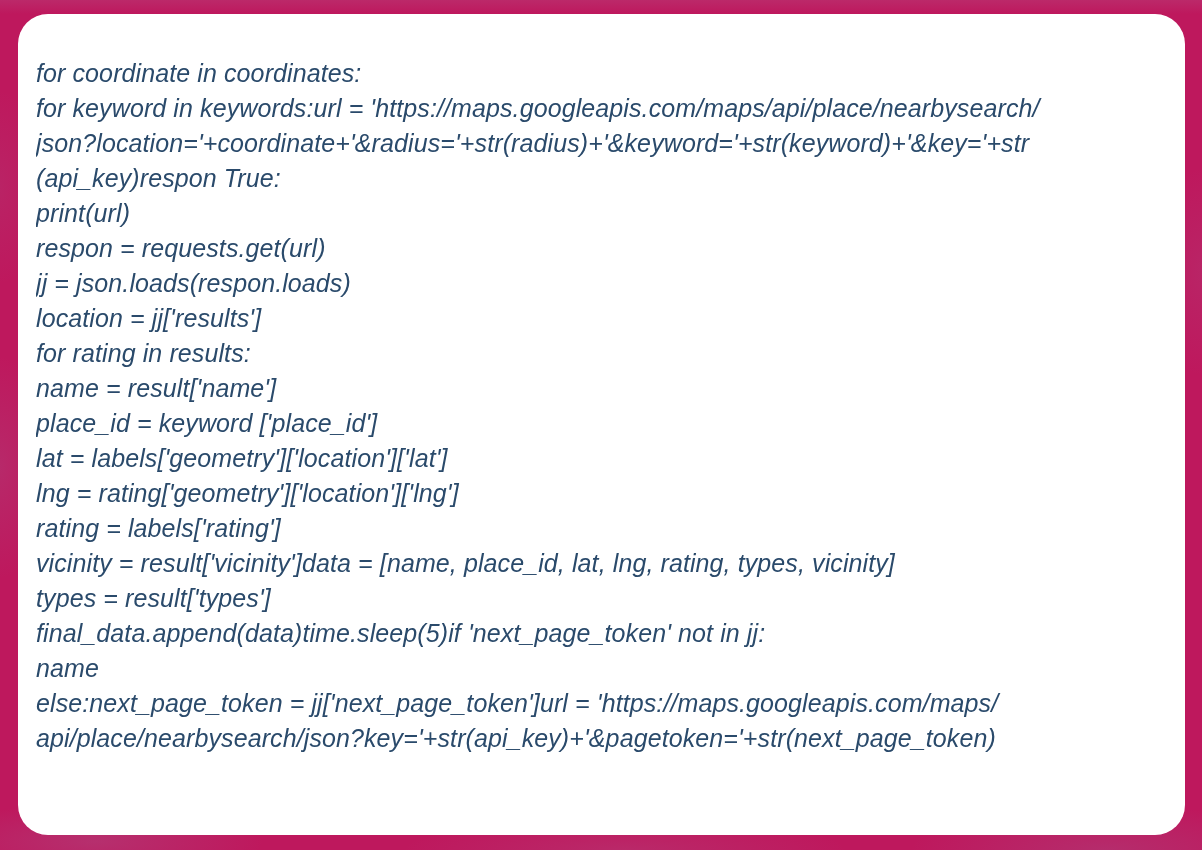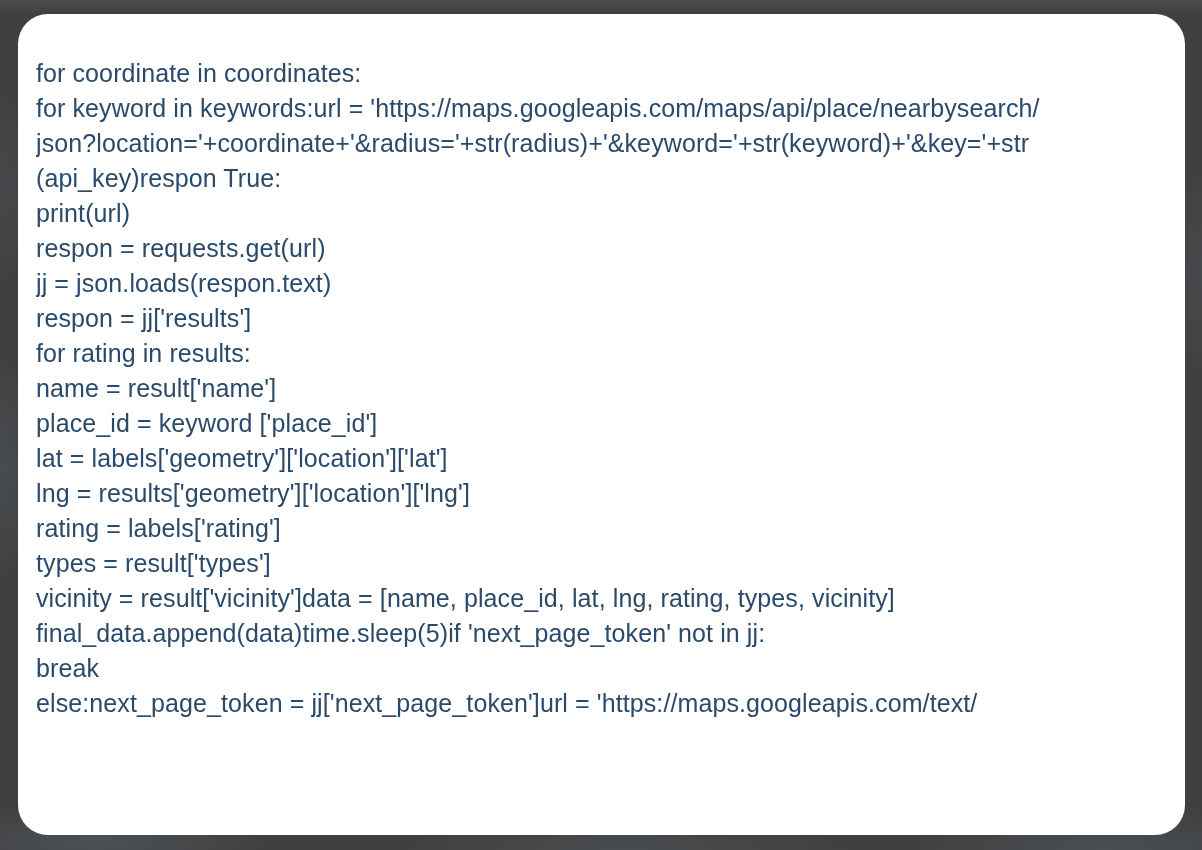--- a/index.html
+++ b/index.html
@@ -56,39 +56,40 @@
     overflow: hidden;
   }
 
   .code-line {
     white-space: pre;
   }
 </style>
 </head>
 <body>
 
-<div class="background" style="background-color: #404040;">
+<div class="background" style="background-color: #be185d; font-style: italic;">
   <div class="bg-texture"></div>
 
   <div class="code-card" style="background: rgb(255, 255, 255); border-radius: 30px;">
     <div class="code-block" style="color: rgb(42, 74, 107);">
         <div class="code-line">for coordinate in coordinates:</div>
         <div class="code-line">for keyword in keywords:url = 'https://maps.googleapis.com/maps/api/place/nearbysearch/</div>
         <div class="code-line">json?location='+coordinate+'&amp;radius='+str(radius)+'&amp;keyword='+str(keyword)+'&amp;key='+str</div>
         <div class="code-line">(api_key)respon True:</div>
         <div class="code-line">print(url)</div>
         <div class="code-line">respon = requests.get(url)</div>
-        <div class="code-line">jj = json.loads(respon.text)</div>
-        <div class="code-line">respon = jj['results']</div>
+        <div class="code-line">jj = json.loads(respon.loads)</div>
+        <div class="code-line">location = jj['results']</div>
         <div class="code-line">for rating in results:</div>
         <div class="code-line">name = result['name']</div>
         <div class="code-line">place_id = keyword ['place_id']</div>
         <div class="code-line">lat = labels['geometry']['location']['lat']</div>
-        <div class="code-line">lng = results['geometry']['location']['lng']</div>
+        <div class="code-line">lng = rating['geometry']['location']['lng']</div>
         <div class="code-line">rating = labels['rating']</div>
+        <div class="code-line">vicinity = result['vicinity']data = [name, place_id, lat, lng, rating, types, vicinity]</div>
         <div class="code-line">types = result['types']</div>
-        <div class="code-line">vicinity = result['vicinity']data = [name, place_id, lat, lng, rating, types, vicinity]</div>
         <div class="code-line">final_data.append(data)time.sleep(5)if 'next_page_token' not in jj:</div>
-        <div class="code-line">break</div>
-        <div class="code-line">else:next_page_token = jj['next_page_token']url = 'https://maps.googleapis.com/text/</div>
+        <div class="code-line">name</div>
+        <div class="code-line">else:next_page_token = jj['next_page_token']url = 'https://maps.googleapis.com/maps/</div>
+        <div class="code-line">api/place/nearbysearch/json?key='+str(api_key)+'&amp;pagetoken='+str(next_page_token)</div>
       </div>
   </div>
 </div>
 
 </body></html>

